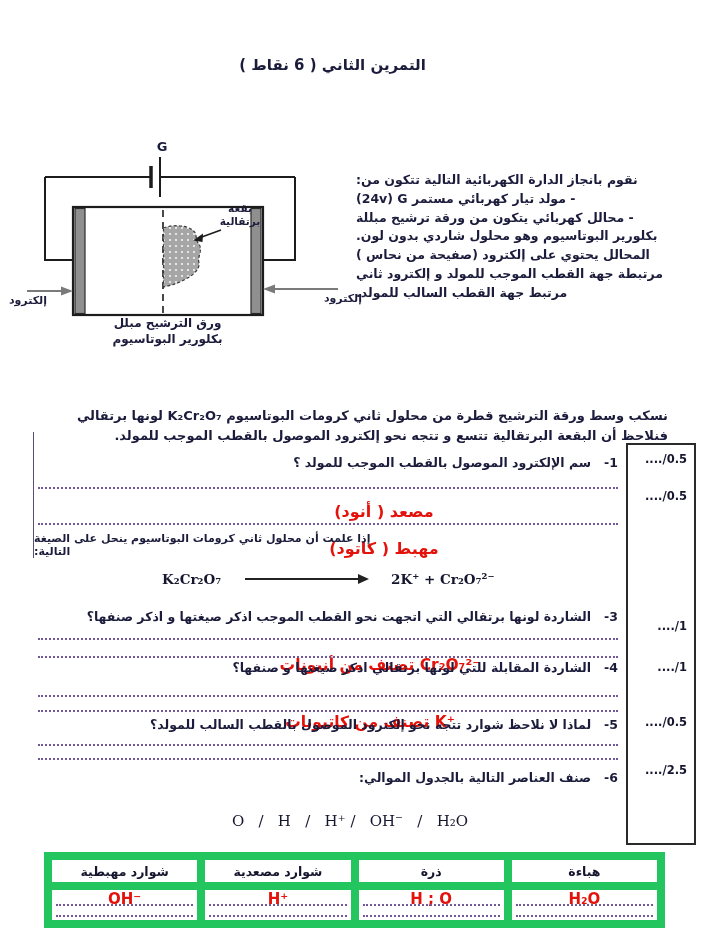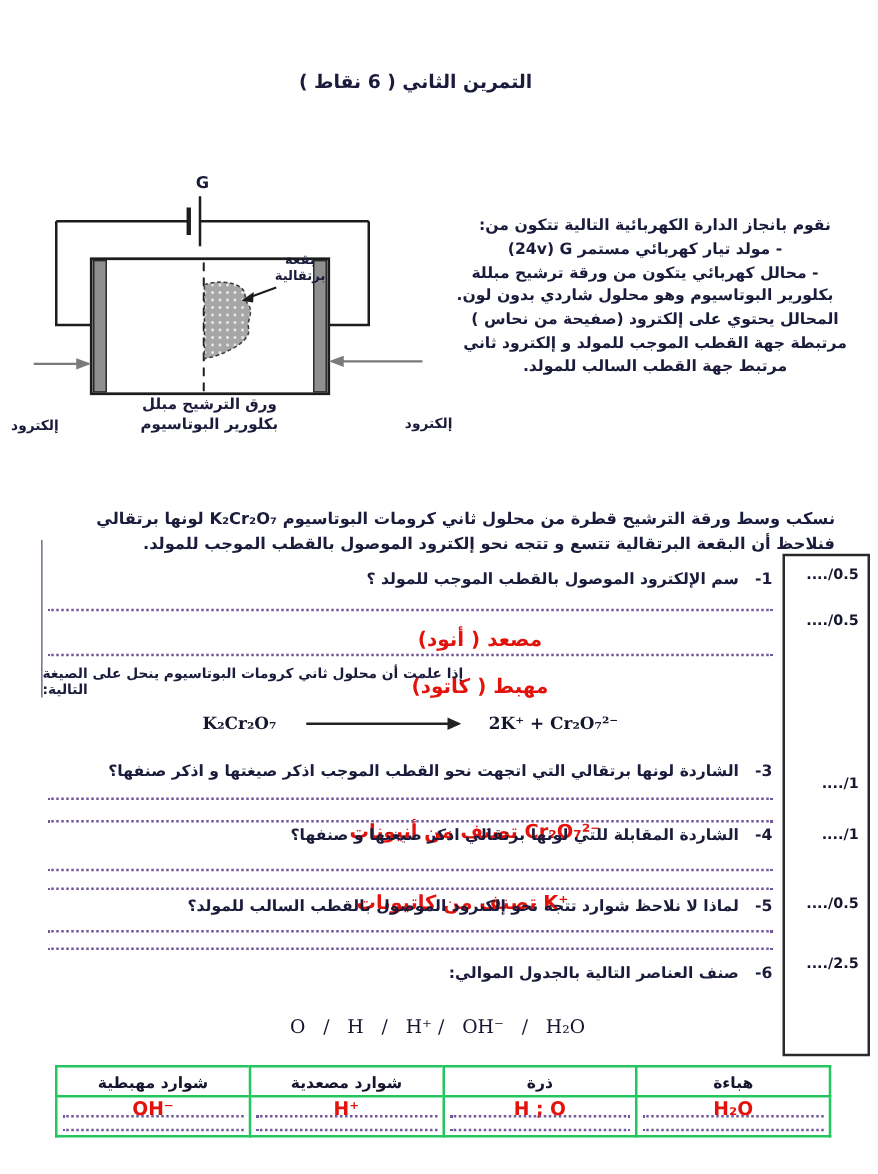--- a/index.html
+++ b/index.html
@@ -3,26 +3,26 @@
 <meta charset="utf-8">
 <style>
   html,body{margin:0;padding:0;background:#fff;}
   .page{position:relative;width:702px;height:939px;background:#ffffff;overflow:hidden;
         font-family:"DejaVu Sans",sans-serif;color:#1b1b3c;}
   .abs{position:absolute;}
   .title{top:56px;left:205px;width:255px;text-align:center;font-size:15px;font-weight:bold;}
   
   .g-label{top:139px;left:151px;width:22px;text-align:center;font-weight:bold;font-size:13px;}
   .spot-label{top:202px;left:212px;width:56px;text-align:center;font-weight:bold;font-size:10.5px;line-height:1.25;direction:rtl;}
-  .elec-label{font-weight:bold;font-size:11px;direction:rtl;margin-top:40px;}
+  .elec-label{font-weight:bold;font-size:11px;direction:rtl;}
   .elec-left{top:294px;left:1px;width:46px;}
   .elec-right{top:292px;left:314px;width:48px;}
   .paper-label{top:316px;left:100px;width:135px;text-align:center;font-weight:bold;font-size:12px;line-height:1.3;direction:rtl;}
   
-  .intro{top:171px;left:356px;width:336px;direction:rtl;text-align:center;font-size:12.5px;font-weight:600;line-height:1.5;}
+  .intro{top:171px;left:356px;width:336px;direction:rtl;text-align:left;font-size:12.5px;font-weight:600;line-height:1.5;}
   .intro .bullet{padding-right:16px;}
   .experiment{top:406px;left:28px;width:640px;direction:rtl;text-align:right;font-size:13px;font-weight:600;line-height:1.5;}
   .vline{top:432px;left:33px;width:1px;height:126px;background:#55516e;}
   .qline{left:38px;width:580px;direction:rtl;text-align:right;font-size:12.5px;font-weight:600;}
   .qnum{margin-left:13px;}
   .q6{padding-right:30px;}
   .dissolve{top:532px;left:34px;width:368px;direction:rtl;text-align:left;font-size:11px;font-weight:600;}
   .dotline{left:38px;width:580px;height:0;border-top:2px dotted #70589a;}
   .ans{color:#e3120b;font-weight:bold;font-size:16px;text-align:center;direction:rtl;white-space:nowrap;margin-top:32px;}
   
@@ -32,21 +32,21 @@
   .eq-arrow::after{content:"";position:absolute;right:-2px;top:-4.5px;border-left:11px solid #222;
             border-top:5px solid transparent;border-bottom:5px solid transparent;}
   
   .marginbox{top:443px;left:626px;width:70px;height:402px;border:2px solid #2a2a2a;box-sizing:border-box;}
   .pt{position:absolute;right:7px;font-size:11.5px;font-weight:600;color:#15152e;}
   
   .elements{top:812px;left:150px;width:400px;text-align:center;font-family:"DejaVu Serif",serif;
             font-weight:normal;font-size:15px;white-space:pre;color:#15152e;}
   
   .ctable{position:absolute;top:852px;left:44px;width:621px;border-collapse:collapse;direction:rtl;table-layout:fixed;}
-  .ctable th,.ctable td{border:2px solid #22c55e;}
+  .ctable th,.ctable td{border:8px solid #22c55e;}
   .ctable th{height:20px;font-size:12.5px;font-weight:bold;text-align:center;color:#15152e;}
   .ctable td{height:30px;padding:0;position:relative;}
   .cd{position:absolute;left:4px;right:4px;height:0;border-top:2px dotted #70589a;}
   .cd1{top:14px;}.cd2{top:25px;}
   .tans{position:absolute;left:0;right:0;top:0;text-align:center;direction:ltr;
         color:#e3120b;font-weight:bold;font-size:15px;}
 </style>
 </head>
 <body>
 

